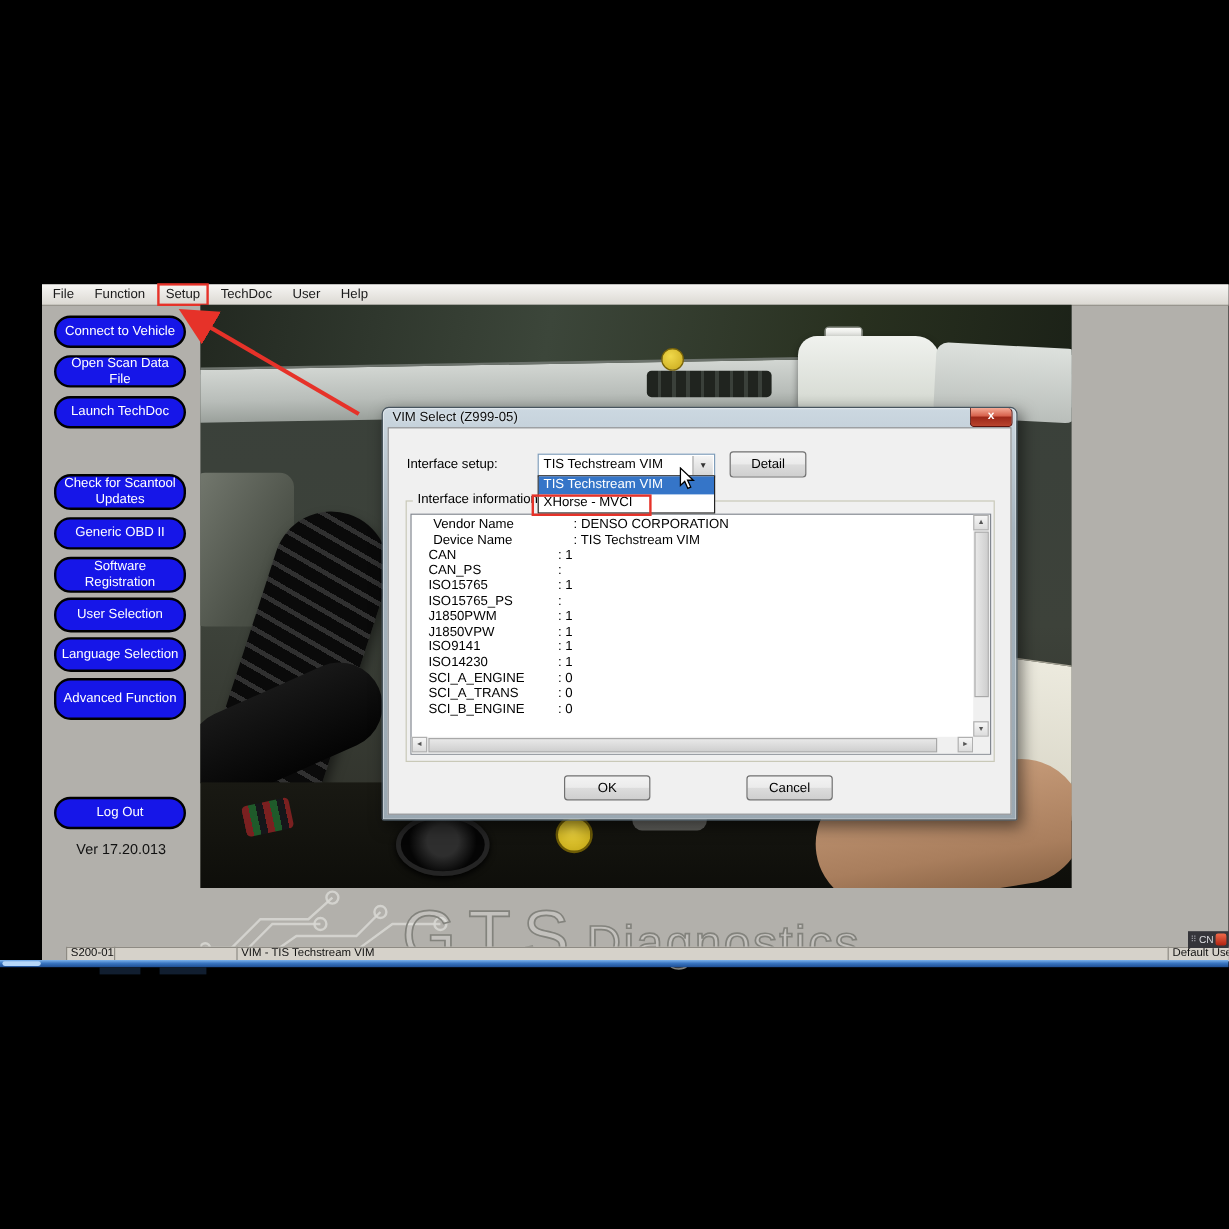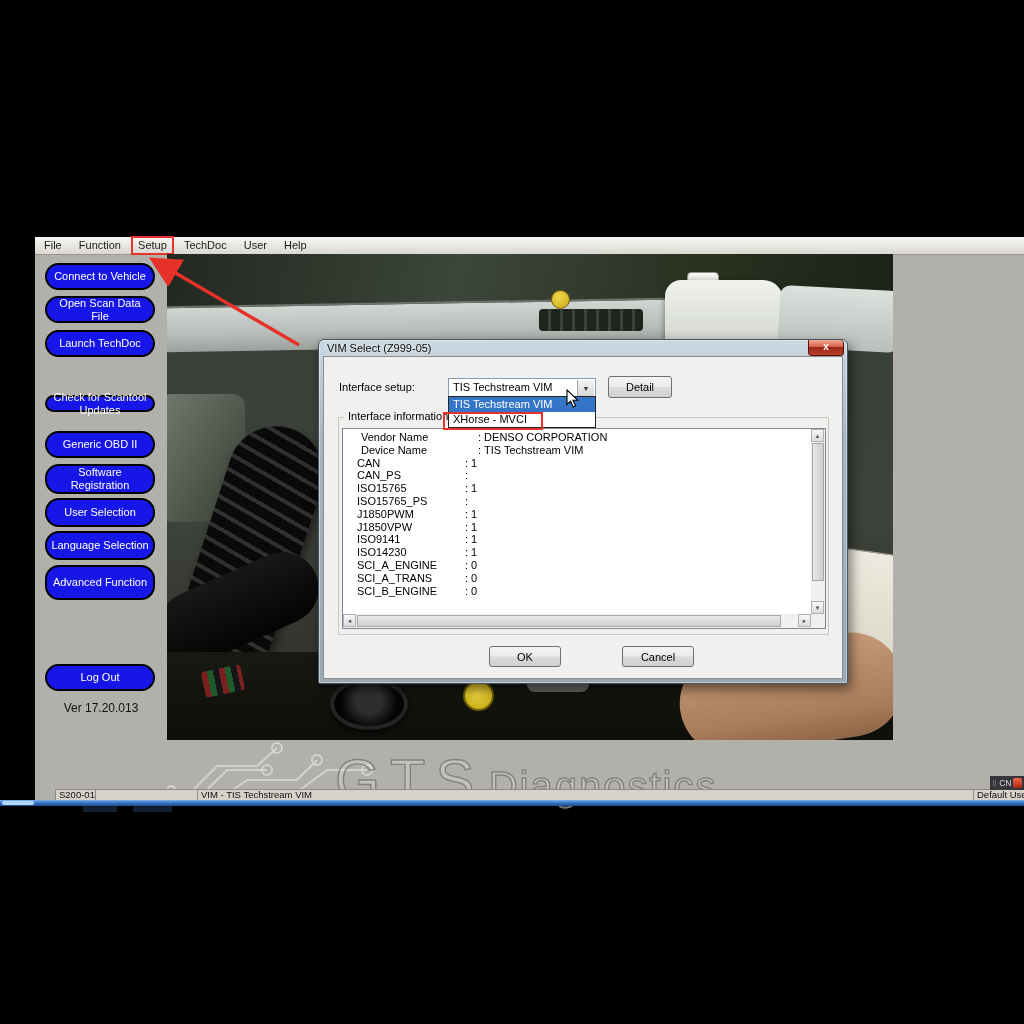--- a/index.html
+++ b/index.html
@@ -19,21 +19,21 @@
   .menu-item:first-of-type{margin-left:3px;}
   .menu-item.highlighted{outline:2px solid #e63229;outline-offset:-1px;}
   
   #sidebar{position:absolute;left:0;top:17px;width:132px;height:546px;}
   .side-btn{position:absolute;left:10px;width:110px;display:flex;align-items:center;justify-content:center;
     background:#1616e8;border:2px solid #000;border-radius:14px;color:#fff;font-size:11px;
     line-height:1.15;text-align:center;padding:0 2px;font-family:"Liberation Sans",sans-serif;}
   #sidebar .side-btn:nth-of-type(1){top:9px;height:27px}
   #sidebar .side-btn:nth-of-type(2){top:42px;height:27px}
   #sidebar .side-btn:nth-of-type(3){top:76px;height:27px}
-  #sidebar .side-btn:nth-of-type(4){top:141px;height:17px}
+  #sidebar .side-btn:nth-of-type(4){top:141px;height:30px}
   #sidebar .side-btn:nth-of-type(5){top:177px;height:27px}
   #sidebar .side-btn:nth-of-type(6){top:210px;height:30px}
   #sidebar .side-btn:nth-of-type(7){top:244px;height:29px}
   #sidebar .side-btn:nth-of-type(8){top:277px;height:29px}
   #sidebar .side-btn:nth-of-type(9){top:311px;height:35px}
   #sidebar .side-btn:nth-of-type(10){top:410px;height:27px}
   #version-label{position:absolute;left:0;top:464px;width:132px;text-align:center;font-size:12px;color:#111;}
   
   #photo{position:absolute;left:132px;top:17px;width:726px;height:486px;overflow:hidden;
     background:linear-gradient(180deg,#39403a 0%,#3d423a 55%,#2c2d26 100%);}
@@ -146,21 +146,21 @@
   #arrow-up{top:0;left:0;} #arrow-down{bottom:0;left:0;}
   #arrow-left{left:0;top:0;} #arrow-right{right:0;top:0;}
   #vthumb{position:absolute;left:1px;top:14px;width:12px;height:138px;
     background:linear-gradient(90deg,#e8e8e8,#cfcfcf);border:1px solid #a8a8a8;box-sizing:border-box;}
   #hthumb{position:absolute;top:1px;left:14px;width:424px;height:12px;
     background:linear-gradient(180deg,#e8e8e8,#cfcfcf);border:1px solid #a8a8a8;box-sizing:border-box;}
   .dlg-btn{position:absolute;top:289px;width:72px;height:21px;
     background:linear-gradient(180deg,#f3f3f3,#ebebeb 48%,#dcdcdc 52%,#cfcfcf);
     border:1px solid #707070;border-radius:3px;font-size:11px;display:flex;align-items:center;justify-content:center;
     font-family:"Liberation Sans",sans-serif;}
-  #ok-btn{left:165px;} #cancel-btn{left:298px;}
+  #ok-btn{left:146px;} #cancel-btn{left:298px;}
   
   #annotations{position:absolute;left:0;top:0;width:1024px;height:1024px;z-index:50;pointer-events:none;}
   #cursor{position:absolute;left:566px;top:389px;z-index:60;pointer-events:none;}
 </style>
 </head>
 <body>
 
 <div id="stage">
 
 

